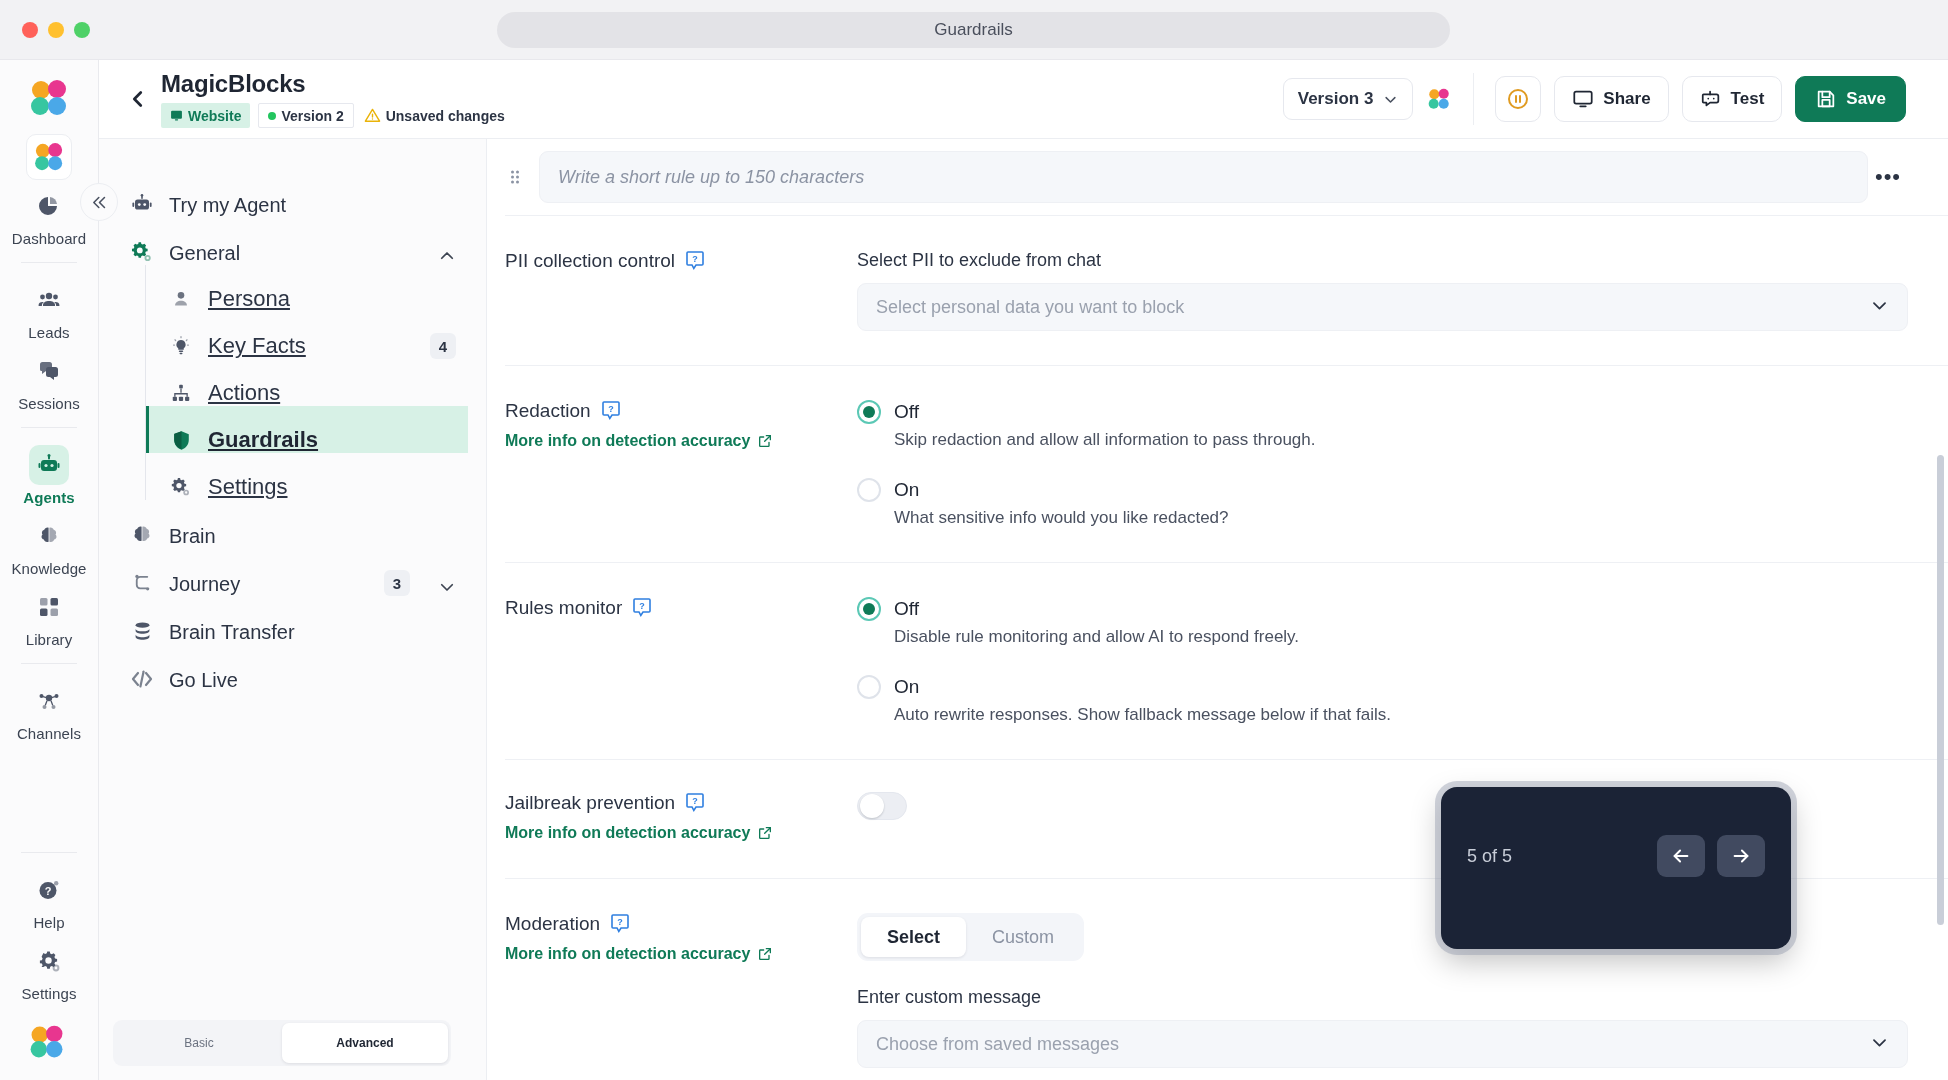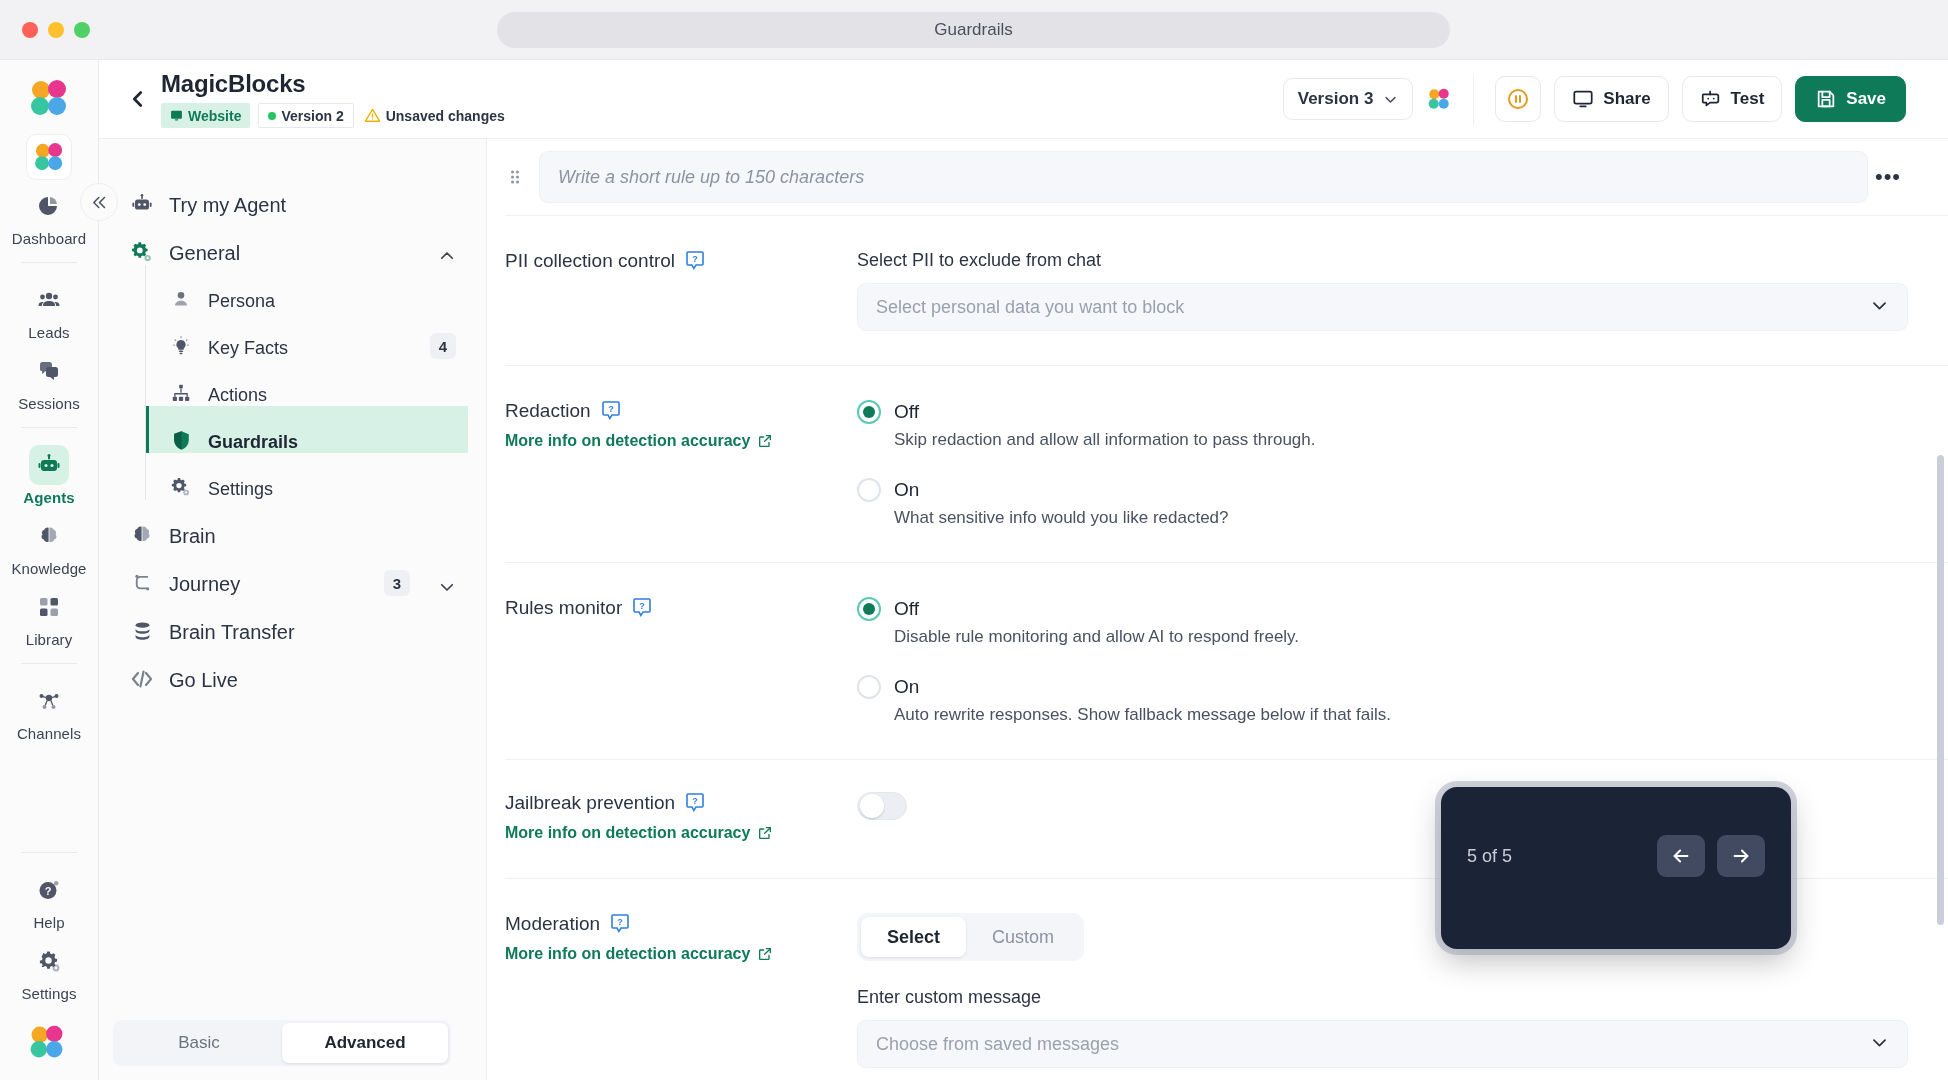--- a/index.html
+++ b/index.html
@@ -117,33 +117,33 @@
   .nav-row.top > .nav-label { font-size: 20px; }
   .nav-spacer { flex: 1 1 auto; }
   .count-badge {
     min-width: 26px; height: 26px; padding: 0 7px; border-radius: 6px;
     background: #eef0f4; color: #2c3444; font-size: 15px; font-weight: 700;
     display: flex; align-items: center; justify-content: center;
   }
   .chev { color: #3d4452; font-size: 15px; display:flex; align-items:center; }
   .subnav { margin-left: 28px; padding-left: 0; border-left: 1px solid #e4e6ec; }
   .subnav .nav-row { height: 47px; margin-left: 10px; }
-  .subnav .nav-row .nav-label { font-size: 18px; }
+  .subnav .nav-row .nav-label { font-size: 22px; text-decoration: underline; }
   .nav-row.selected { background: #d7f1e6; border-radius: 0; margin-left: 0 !important; padding-left: 22px; }
   .nav-row.selected::before {
     content: ""; position: absolute; left: 0; top: 0; bottom: 0; width: 3px; background: #0f7a57;
   }
   .nav-row.selected .nav-label { font-weight: 700; color: #1f2633; }
   .mode-toggle {
     position: absolute; left: 14px; bottom: 14px; width: 338px; height: 46px;
     background: #f3f4f7; border-radius: 9px; display: flex; padding: 3px;
   }
   .mode-opt {
     flex: 1; display: flex; align-items: center; justify-content: center;
-    font-size: 17px; color: #6b7280; border-radius: 7px; cursor: pointer;
+    font-size: 12px; color: #6b7280; border-radius: 7px; cursor: pointer;
   }
   .mode-opt.active {
     background: #fff; color: #1f2633; font-weight: 700;
     box-shadow: 0 1px 3px rgba(16,24,40,.10);
   }
 
   
   .content {
     position: absolute; left: 487px; top: 139px; width: 1461px; height: 941px;
     background: #fff; overflow: hidden;

